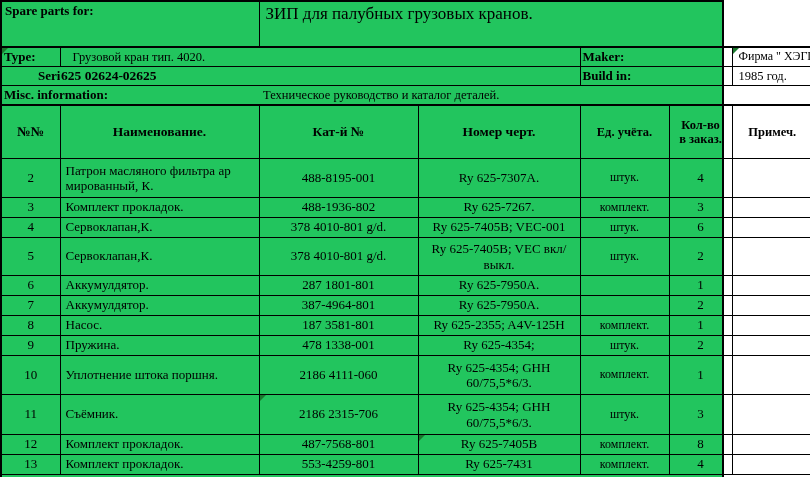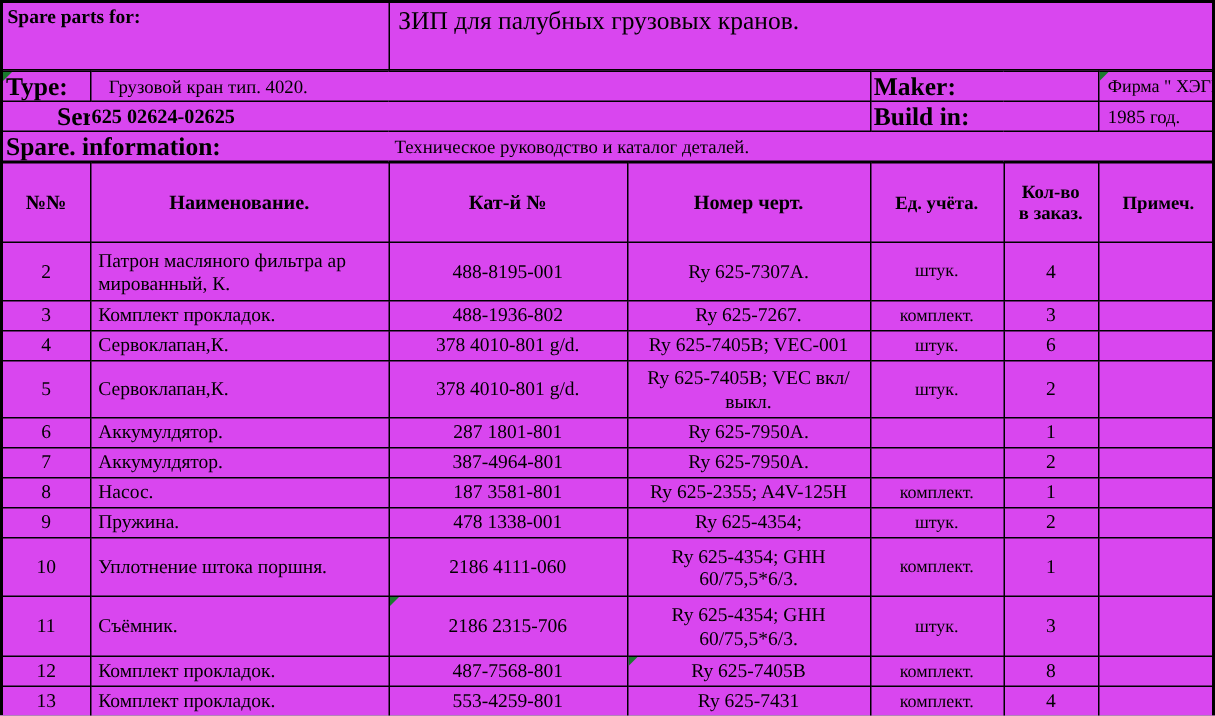--- a/index.html
+++ b/index.html
@@ -9,27 +9,27 @@
   }
   body {
     font-family: "Liberation Serif", "DejaVu Serif", serif;
     color: #000000;
     width: 810px;
     height: 477px;
     overflow: hidden;
   }
   #sheet {
     position: relative;
-    width: 810px;
+    width: 724px;
     height: 477px;
     box-sizing: border-box;
     border-top: 2px solid #000;
     border-left: 2px solid #000;
     border-right: 2px solid #000;
-    background: #d946ef;
+    background: #22c55e;
   }
   table {
     border-collapse: collapse;
     table-layout: fixed;
     width: 810px;
   }
   td {
     border: 1px solid #000;
     padding: 0 3px;
     vertical-align: middle;
@@ -52,21 +52,21 @@
   .t-title {
     font-size: 17px;
     vertical-align: top;
     padding-top: 2px;
     padding-left: 6px;
   }
 
   
   .meta-key {
     font-weight: bold;
-    font-size: 17px;
+    font-size: 13px;
     white-space: nowrap;
     padding-left: 2px;
   }
   .meta-val {
     font-size: 12.5px;
     padding-left: 6px;
   }
   .meta-val-b {
     font-size: 13.5px;
     font-weight: bold;
@@ -150,21 +150,21 @@
 
     <tr>
       <td class="meta-key nob-l" style="height:18px;border-right:none;padding-left:36px;">Serial №:</td>
       <td class="meta-val-b" colspan="2" style="border-left:none;border-right:none;">625 02624-02625</td>
       <td style="border-left:none;"></td>
       <td class="meta-key" colspan="2">Build in:</td>
       <td class="meta-val nob-r">1985  год.</td>
     </tr>
 
     <tr>
-      <td class="meta-key nob-l" colspan="2" style="height:18px;border-right:none;">Spare. information:</td>
+      <td class="meta-key nob-l" colspan="2" style="height:18px;border-right:none;">Misc. information:</td>
       <td class="misc-val nob-r" colspan="5" style="border-left:none;">Техническое руководство и каталог деталей.</td>
     </tr>
   </tbody>
     </table>
 
   <table>
     <colgroup>
       <col style="width:58px">
         <col style="width:199px">
         <col style="width:159px">

